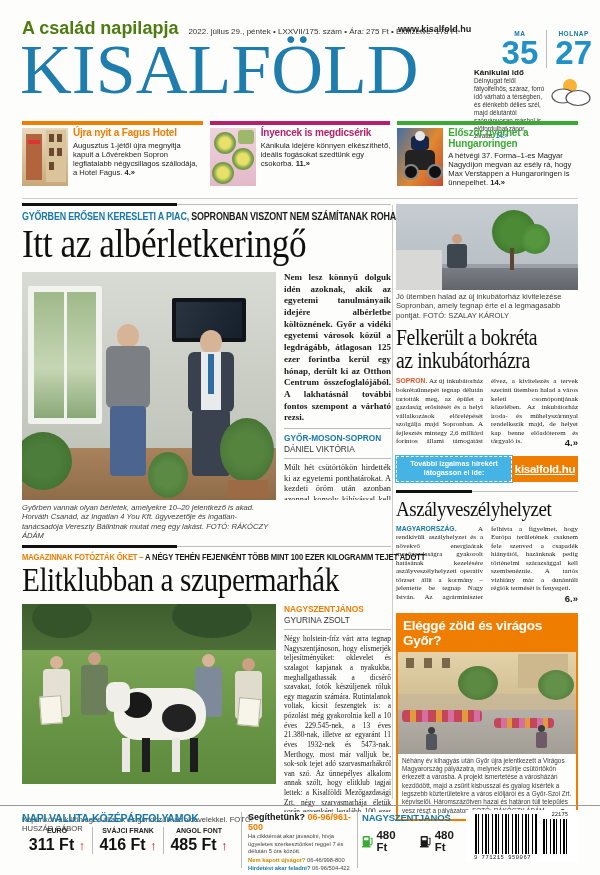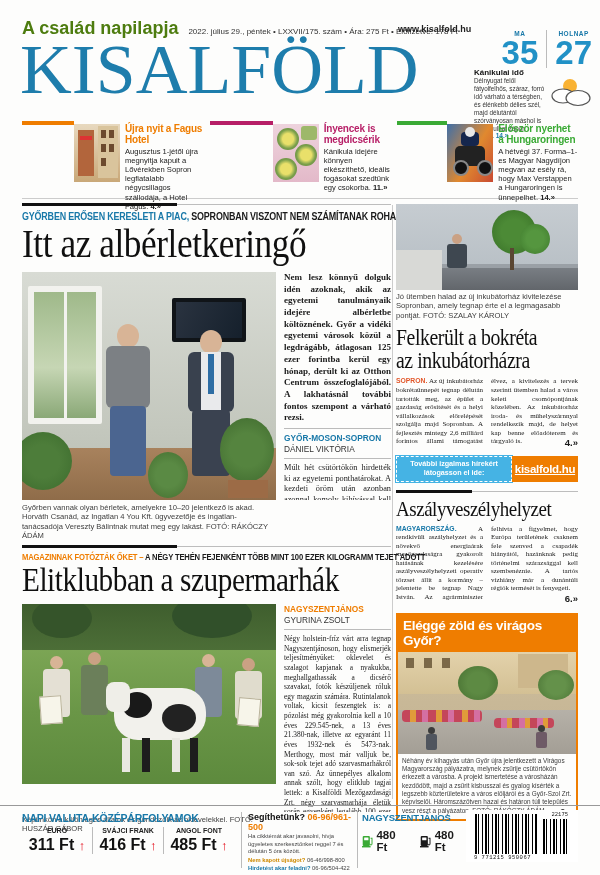--- a/index.html
+++ b/index.html
@@ -20,21 +20,21 @@
   .forecast{position:relative;}
   .ftitle{font-size:8px;font-weight:bold;color:#111;}
   .ftext{font-size:6.3px;line-height:1.25;color:#333;width:72px;}
   .fpage{color:#1878a8;font-weight:bold;font-size:6.5px;}
   .wicon{position:absolute;right:0;top:8px;}
   
   .masthead{position:absolute;left:20px;top:36px;font-family:"Liberation Serif",serif;
             font-size:69px;color:#1e7dac;letter-spacing:0px;line-height:1;transform:scaleX(1.04);transform-origin:left;}
   
   .teasers{position:absolute;left:22px;top:121px;width:556px;height:74px;display:flex;gap:7px;border-bottom:1px solid #ccc;padding-bottom:3px;}
-  .teaser{flex:1;display:flex;flex-direction:row;}
+  .teaser{flex:1;display:flex;flex-direction:column;}
   .tbar{height:4px;width:100%;}
   .tbody{display:flex;gap:5px;margin-top:3px;}
   .thumb{width:46px;height:58px;flex:none;position:relative;overflow:hidden;}
   .ttext{flex:1;}
   .ttitle{font-size:10px;font-weight:bold;line-height:1.05;margin-bottom:2px;letter-spacing:-.2px;}
   .tdesc{font-size:7.6px;line-height:1.2;color:#222;}
   .tpage{font-weight:bold;font-size:7.6px;}
   
   .rule{position:relative;height:3px;}
   .rule::before{content:"";position:absolute;left:0;top:0;width:42%;height:3px;background:#111;}
@@ -50,21 +50,21 @@
   .bodytext{font-family:"Liberation Serif",serif;font-size:8.3px;line-height:1.28;text-align:justify;white-space:pre-line;}
   .caption{font-size:7.6px;line-height:1.25;color:#3c3c3c;}
   .photo{position:relative;overflow:hidden;}
   
   .main-art{position:absolute;left:22px;top:203px;width:369px;}
   .main-kicker{font-size:10.5px;margin:4px 0 1px;}
   .main-headline{font-size:41px;margin-bottom:8px;}
   .main-flex{display:flex;gap:8px;}
   .main-photo{width:254px;height:228px;flex:none;background:linear-gradient(#d8dbd4,#c3c7bd 70%,#b9bdb2);}
   .main-textcol{width:107px;overflow:hidden;height:228px;}
-  .main-caption{margin-top:3px;width:254px;}
+  .main-caption{margin-top:3px;width:254px;font-style:italic;}
   
   .rcol{position:absolute;left:396px;top:204px;width:182px;}
   .r-photo{width:182px;height:86px;background:linear-gradient(#c6ccd1,#b4bcc2);}
   .r-caption{margin-top:2px;}
   .r-headline{font-size:23px;margin:6px 0 5px;}
   .cols2{column-count:2;column-gap:8px;font-family:"Liberation Serif",serif;font-size:7px;line-height:1.22;text-align:justify;}
   .loc{font-weight:bold;font-family:"Liberation Sans",sans-serif;font-size:6.8px;}
   .pageref-sm{font-weight:bold;font-size:9.5px;float:right;font-family:"Liberation Sans",sans-serif;}
   .promo{display:flex;margin:7px 0 8px;height:26px;}
   .promo-left{flex:1;background:#45b3e4;color:#fff;font-size:7.2px;font-weight:bold;text-align:center;

